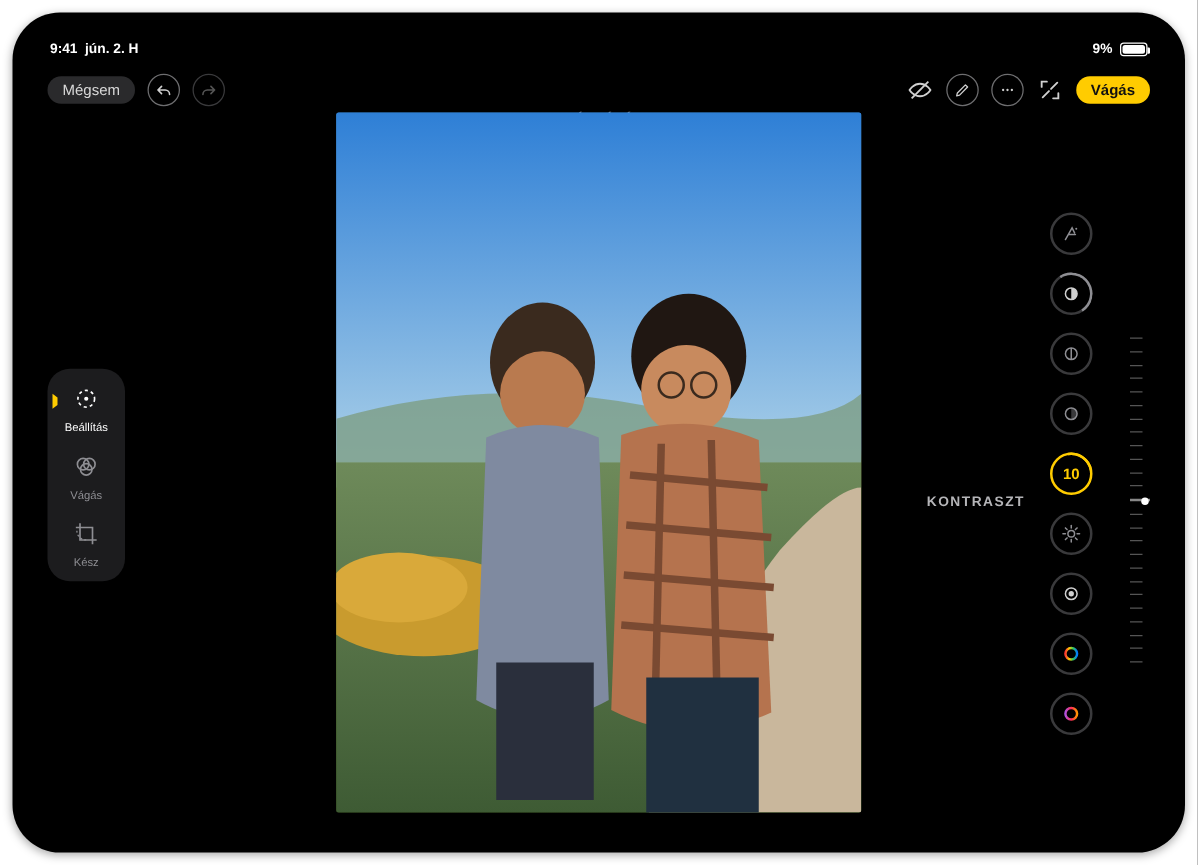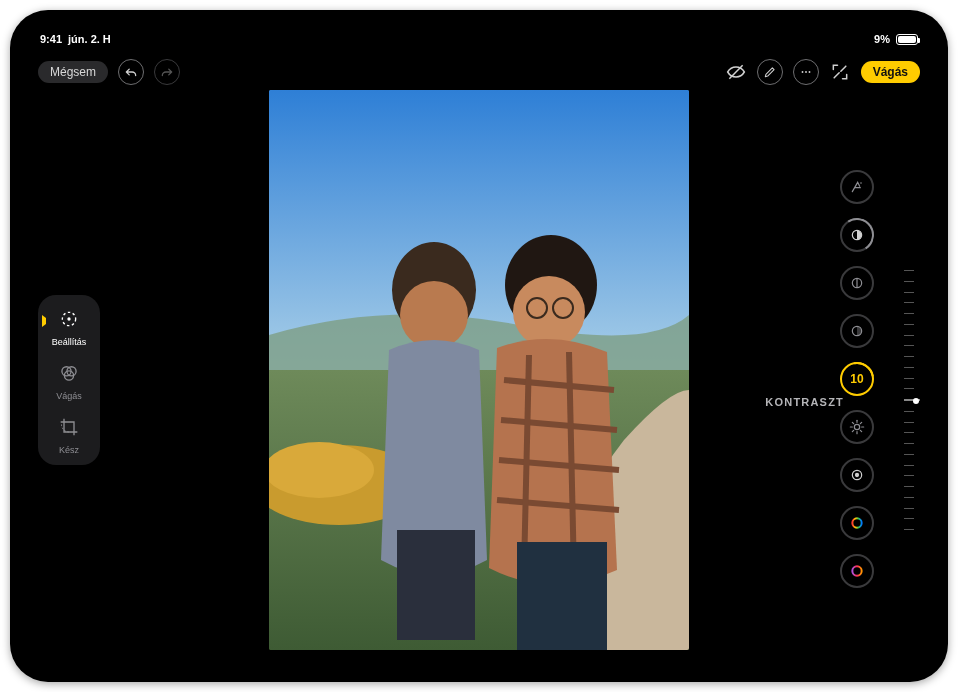--- a/index.html
+++ b/index.html
@@ -112,21 +112,21 @@
   .adj.selected::after{
     content:""; position:absolute; inset:-2px; border-radius:50%;
     border:2px solid transparent;
     border-top-color:#ffcc00;
     transform: rotate(35deg);
   }
   .adj.selected .val {
     position:absolute; font-size:12px; font-weight:600; color:#ffcc00;
   }
   .adj-label {
-    position:absolute; right: 76px; top: 306px;
+    position:absolute; right: 100px; top: 306px;
     color:#b5b5b8; font-size:11px; letter-spacing:1.2px; font-weight:600;
   }
 
   
   .vslider {
     position: absolute; right: 4px; top: 180px; height: 260px; width: 22px;
     display:flex; flex-direction:column; align-items:center; cursor:grab;
   }
   .tickcol { flex:1; width:2px; display:flex; flex-direction:column; justify-content:space-between; }
   .tick { width: 10px; height: 1px; background:#555; }

